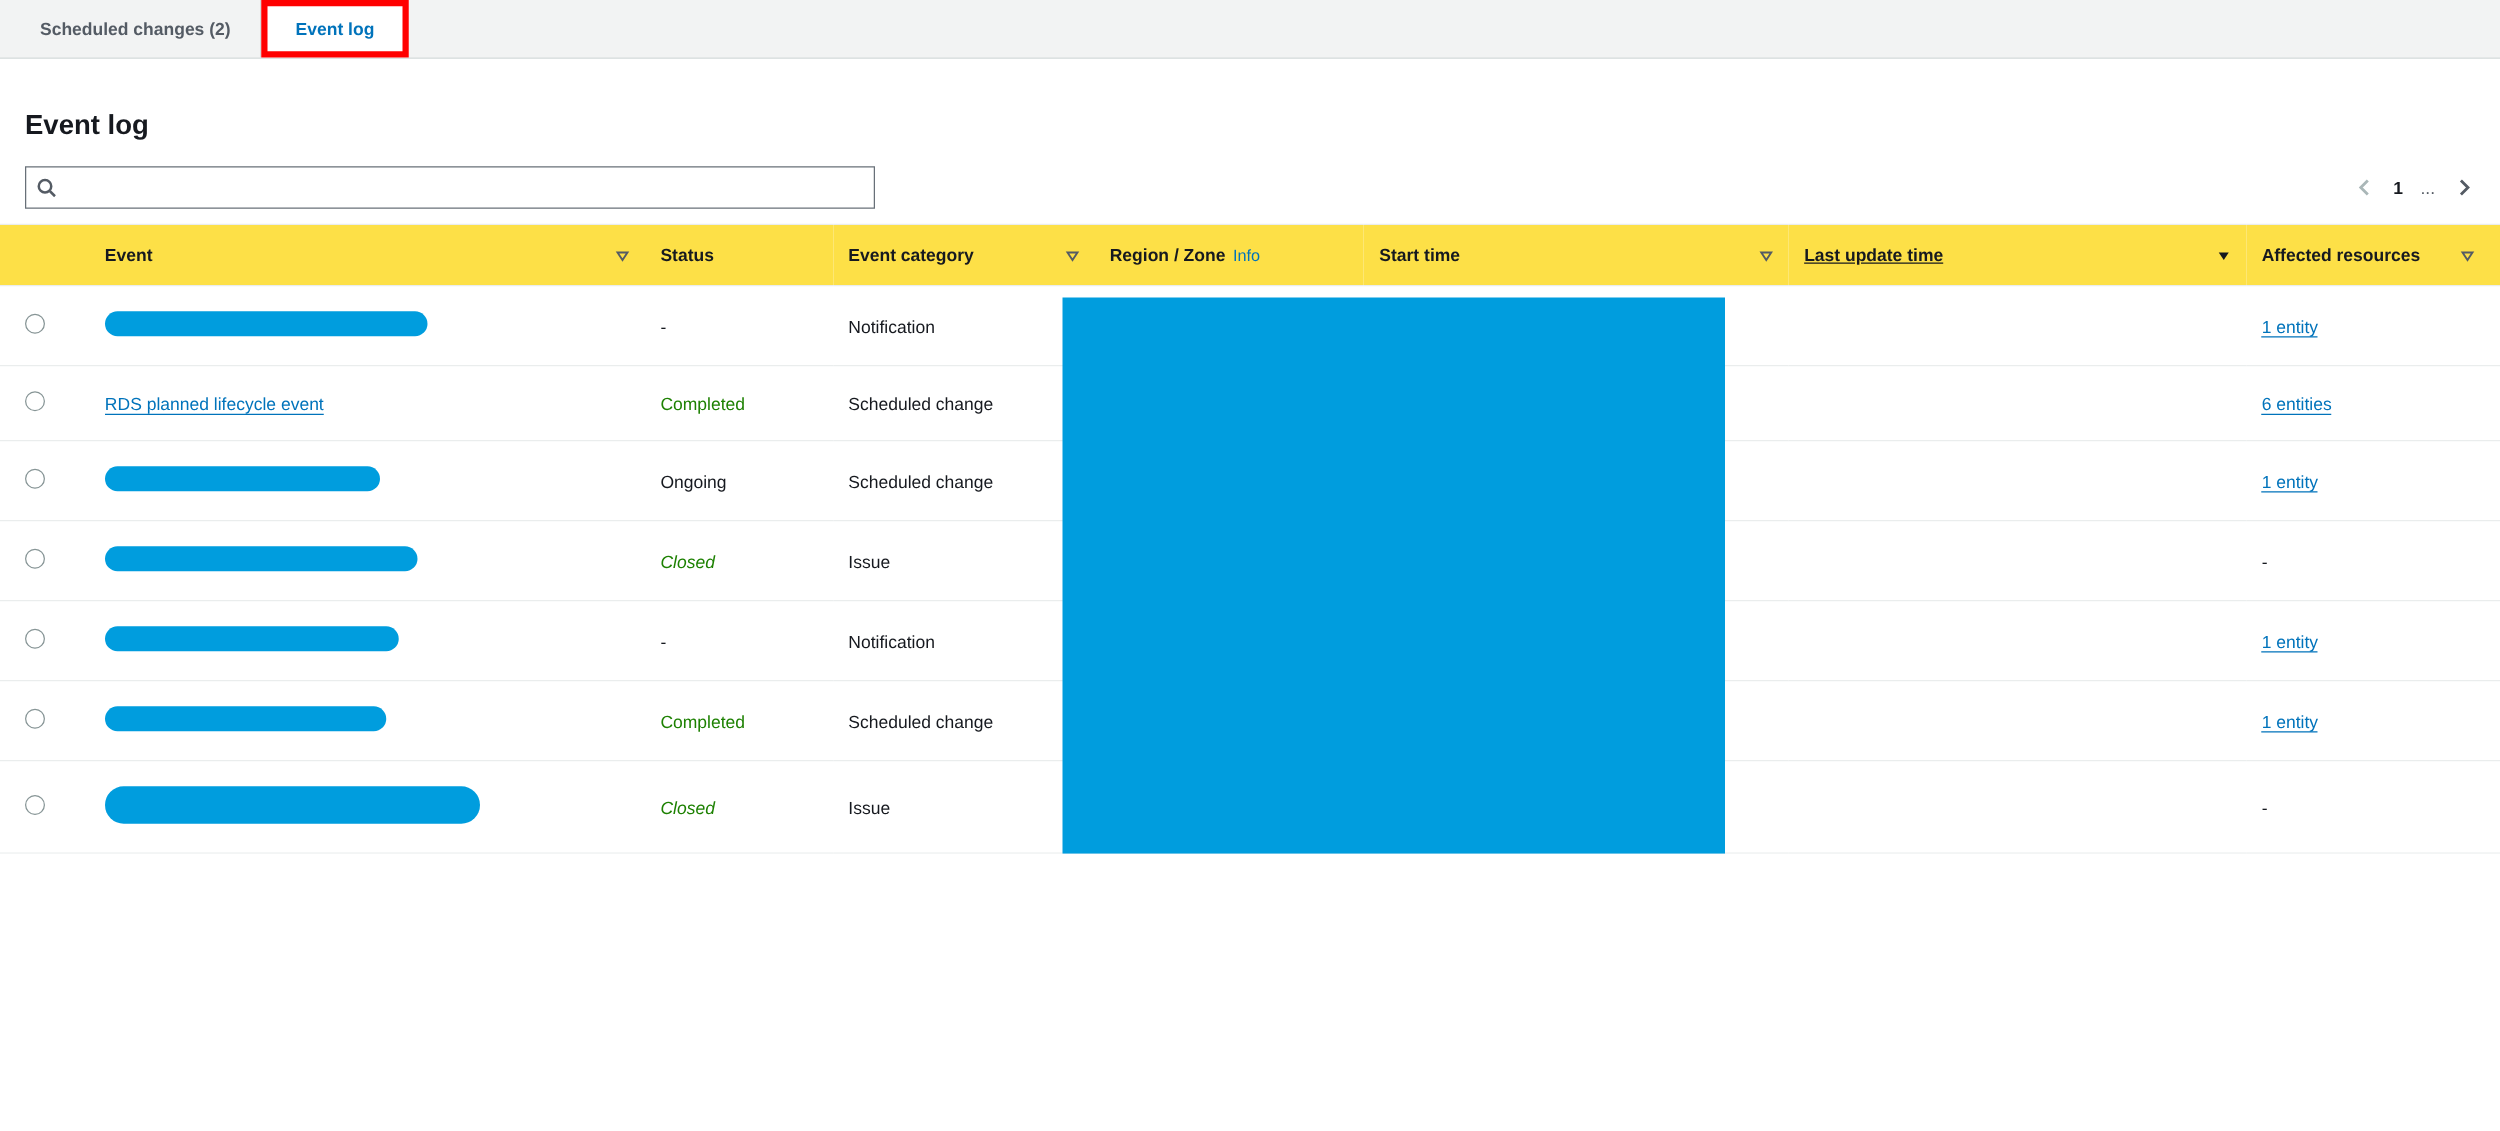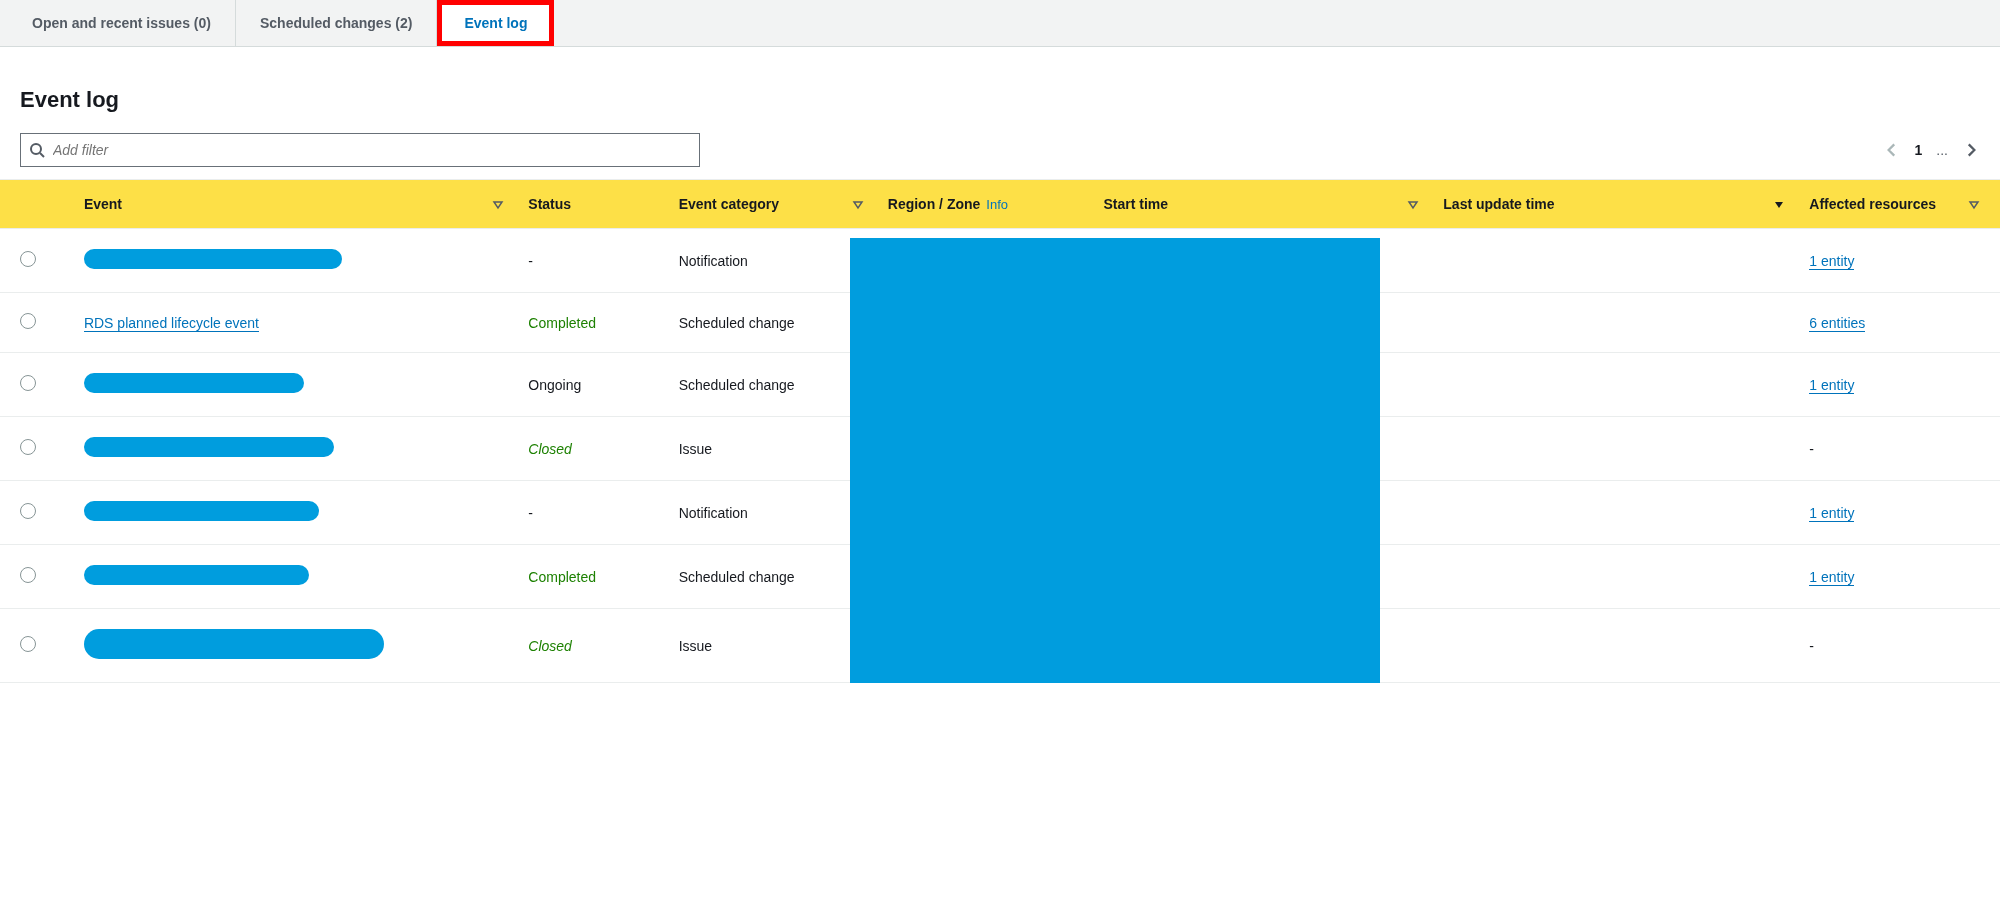--- a/index.html
+++ b/index.html
@@ -167,50 +167,48 @@
   font-size: 13px;
   margin-left: 6px;
   cursor: pointer;
 }
 .col-radio { width: 55px; padding-left: 20px !important; }
 .col-event { width: 340px; }
 .col-status { width: 115px; }
 .col-category { width: 160px; }
 .col-region { width: 165px; }
 .col-start { width: 260px; }
-.col-last { width: 280px; }
+.col-last { width: 280px; text-decoration: underline; }
 .col-resources { width: 155px; padding-right: 20px !important; }
 .time-mask {
   position: absolute;
   background: #009dde;
   z-index: 5;
 }
 .table-wrap { position: relative; }
 </style>
 </head>
 <body>
 
 <div class="tabs-bar" id="tabs-bar">
-    <div class="tab">Open and recent issues (0)</div>
     <div class="tab">Scheduled changes (2)</div>
     <div class="tab active">Event log</div>
   </div>
 
 <div class="page-body">
   <div class="section-header">
     <h2 class="section-title">Event log</h2>
   </div>
 
   <div class="filter-row">
     <div class="search-box">
       <svg class="search-icon" viewBox="0 0 16 16">
           <circle cx="7" cy="7" r="5"></circle>
           <line x1="11" y1="11" x2="15" y2="15"></line>
         </svg>
-      <input class="search-input" placeholder="Add filter" style="">
     </div>
     <div class="pager">
       <span class="chev disabled">
           <svg viewBox="0 0 16 16">
             <polyline points="10,3 5,8 10,13"></polyline>
           </svg>
         </span>
       <span class="num">1</span>
       <span>...</span>
       <span class="chev">

